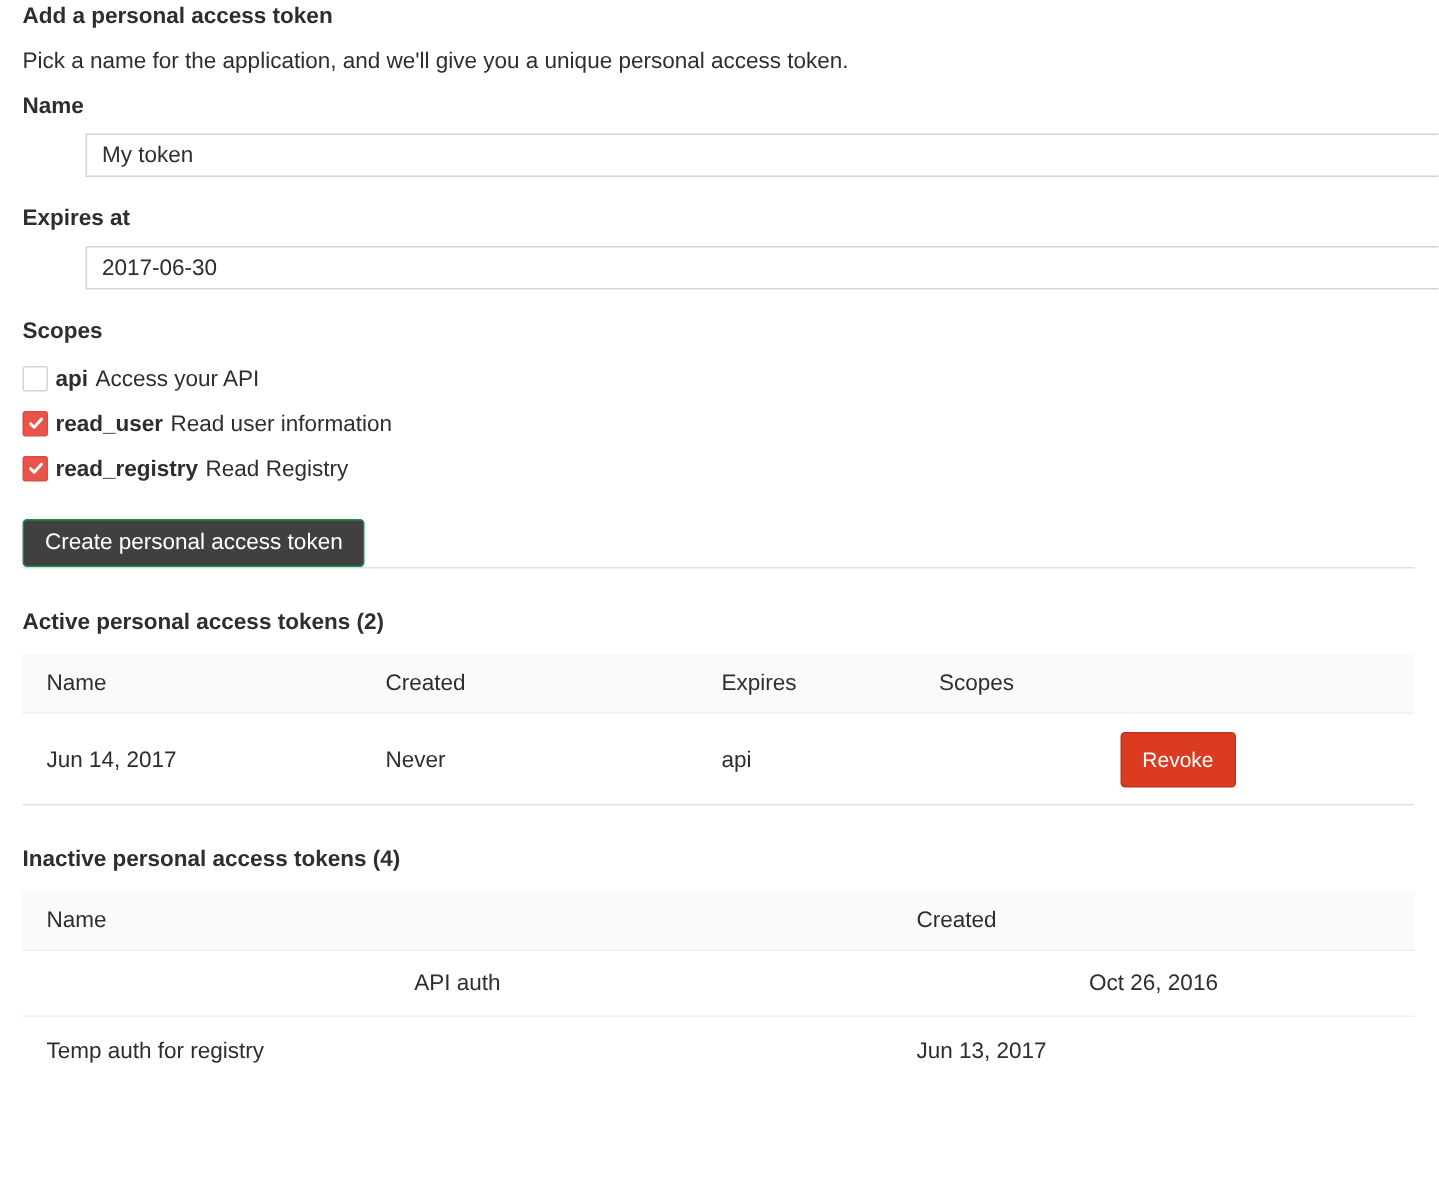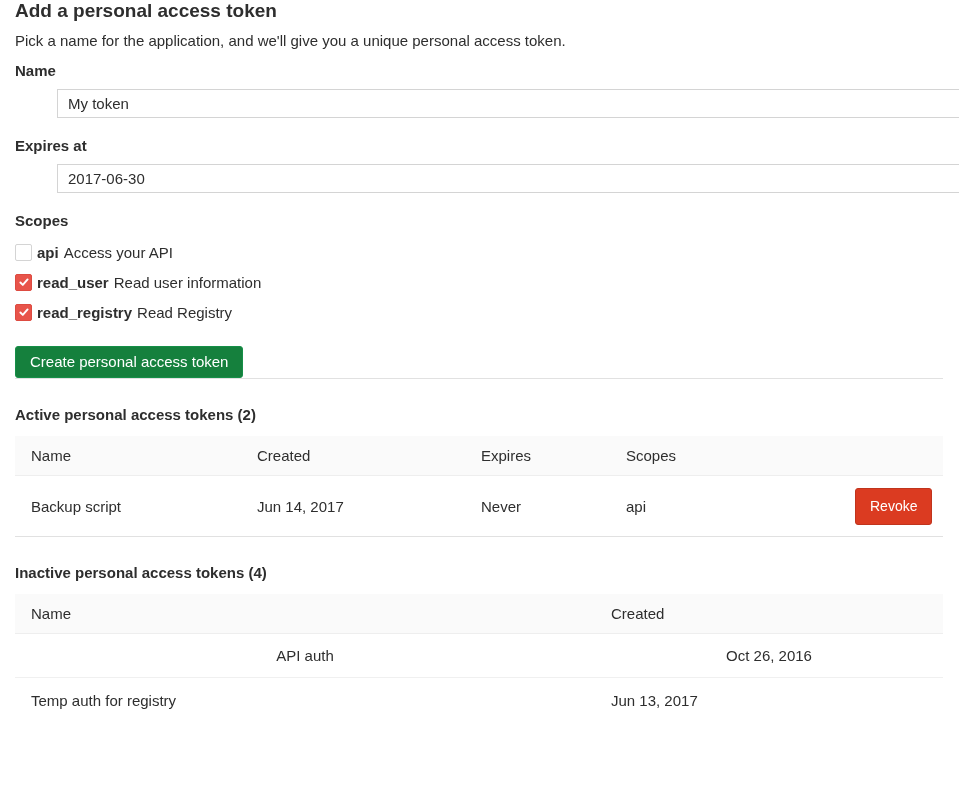--- a/index.html
+++ b/index.html
@@ -7,21 +7,21 @@
   body {
     font-family: "Liberation Sans", sans-serif;
     font-size: 15px;
     color: #2e2e2e;
     background: #ffffff;
     overflow: hidden;
   }
   .container { padding: 0 16px 0 15px; }
 
   .page-title {
-    font-size: 19px;
+    font-size: 15px;
     font-weight: 700;
     padding-top: 2px;
     line-height: 17px;
   }
   .description {
     margin-top: 13px;
     line-height: 17px;
     color: #2e2e2e;
   }
   .field-label {
@@ -72,21 +72,21 @@
   }
   .checkbox.checked svg { display: block; }
   .scope-name { font-weight: 700; margin-right: 5px; }
   .scope-desc { color: #2e2e2e; }
 
   .btn-create {
     display: inline-block;
     margin-top: 19px;
     height: 32px;
     padding: 0 14px;
-    background: #15803d;
+    background: #404040;
     border: 1px solid #168f48;
     border-radius: 3px;
     color: #ffffff;
     font-family: "Liberation Sans", sans-serif;
     font-size: 15px;
     line-height: 30px;
     cursor: pointer;
   }
 
   hr.section-divider {
@@ -189,21 +189,20 @@
 
   <div class="token-table">
     <div class="t-row active-grid t-head">
       <div class="t-cell">Name</div>
       <div class="t-cell">Created</div>
       <div class="t-cell">Expires</div>
       <div class="t-cell">Scopes</div>
       <div class="t-cell"></div>
     </div>
     <div class="t-row active-grid t-body-row tall">
-      <div class="t-cell">Backup script</div>
       <div class="t-cell">Jun 14, 2017</div>
       <div class="t-cell">Never</div>
       <div class="t-cell">api</div>
       <div class="t-cell action-cell">
         <button class="btn-revoke">Revoke</button>
       </div>
     </div>
   </div>
 
   <hr class="section-divider divider-2">

